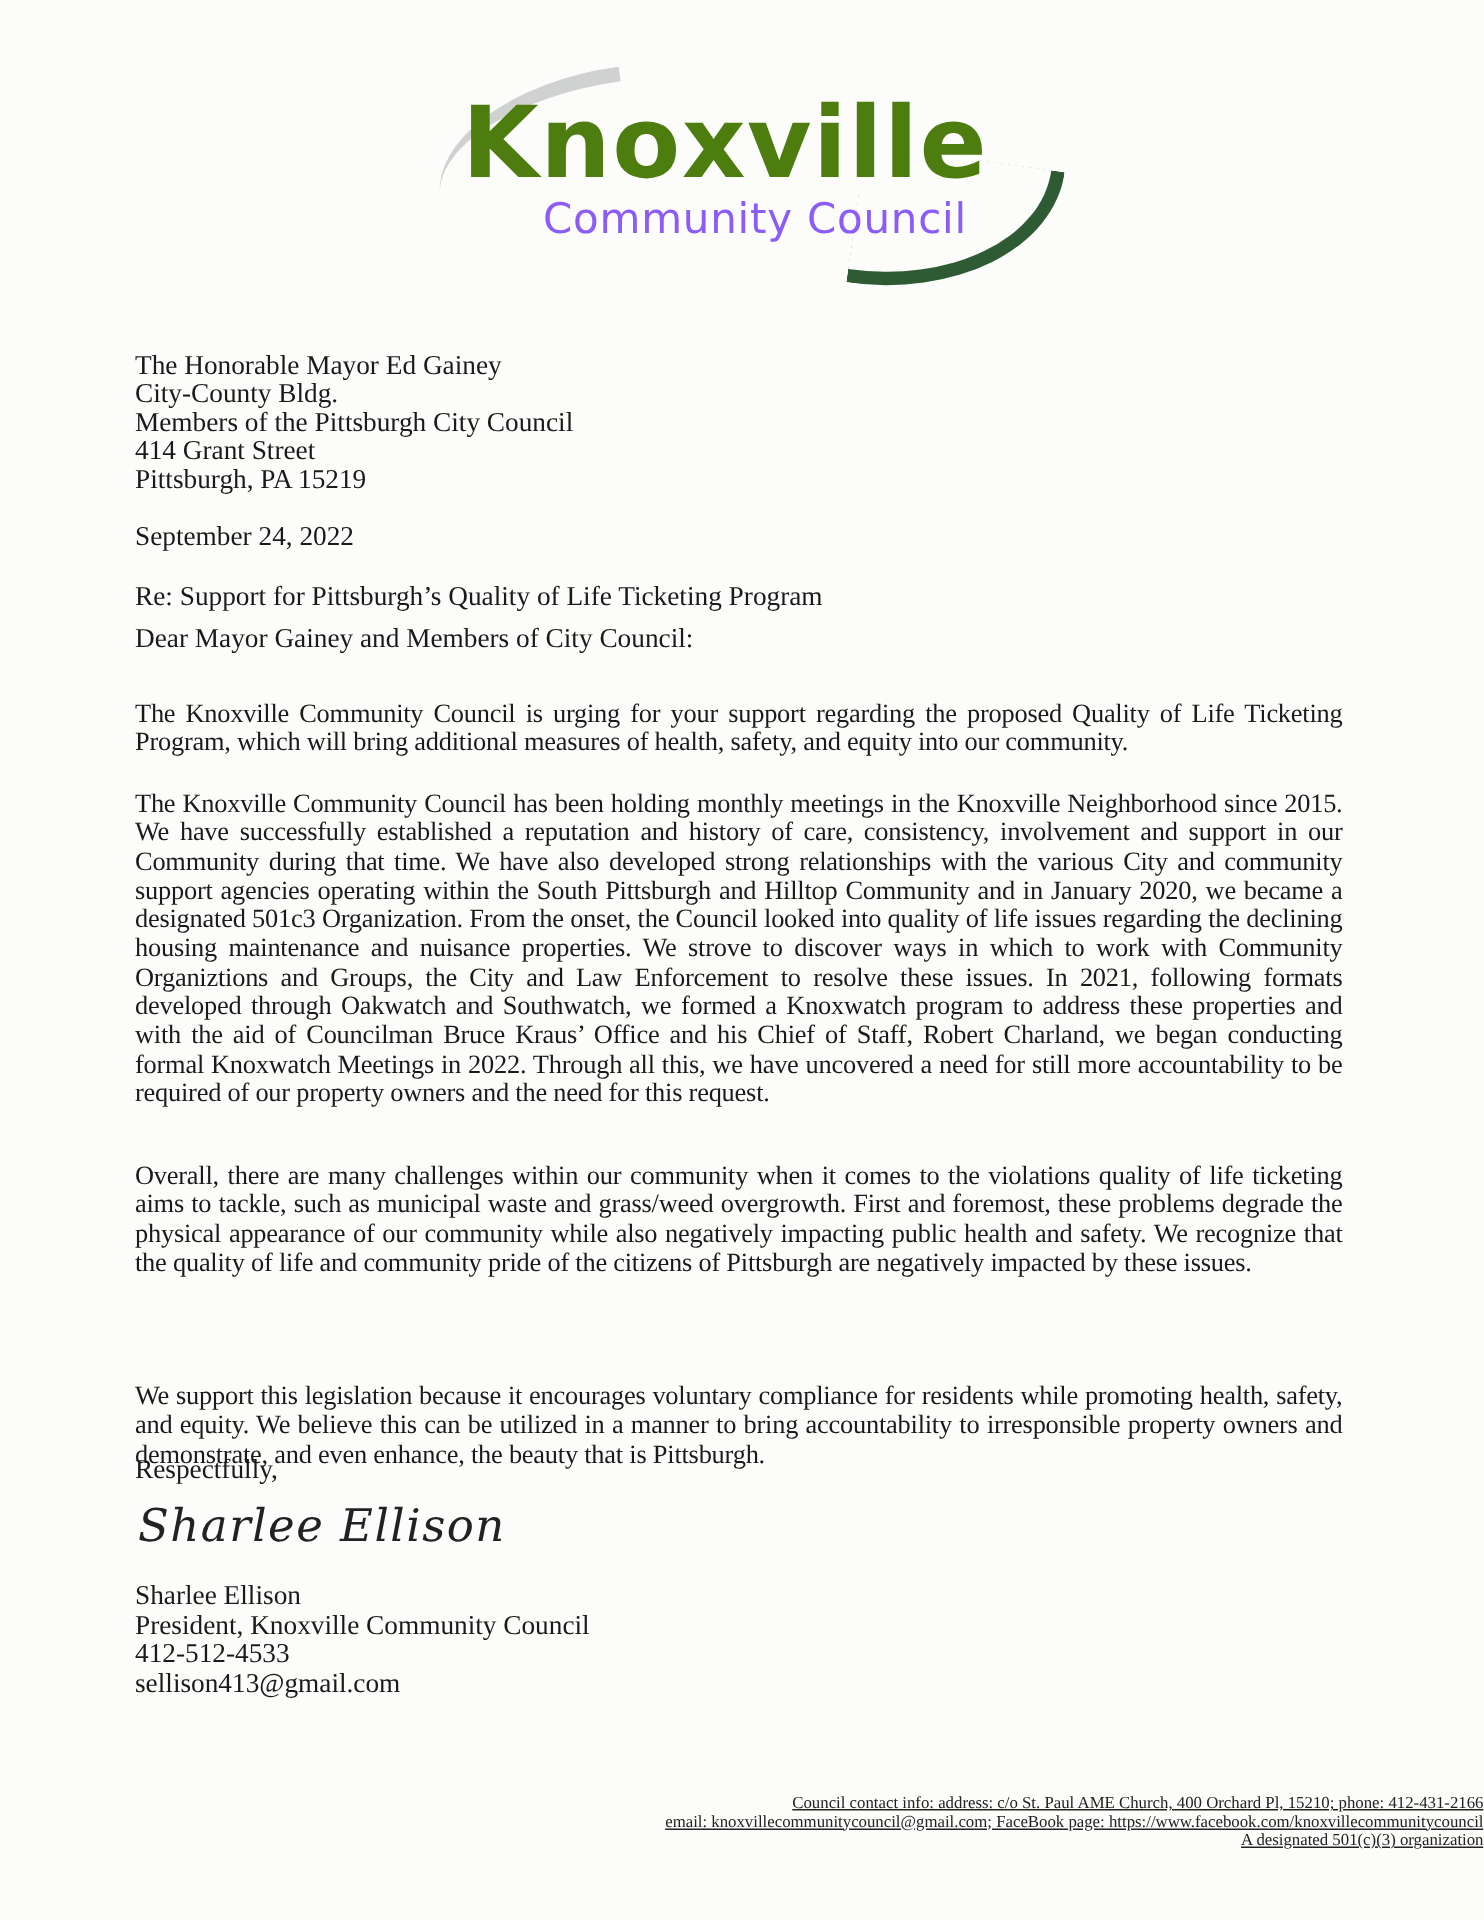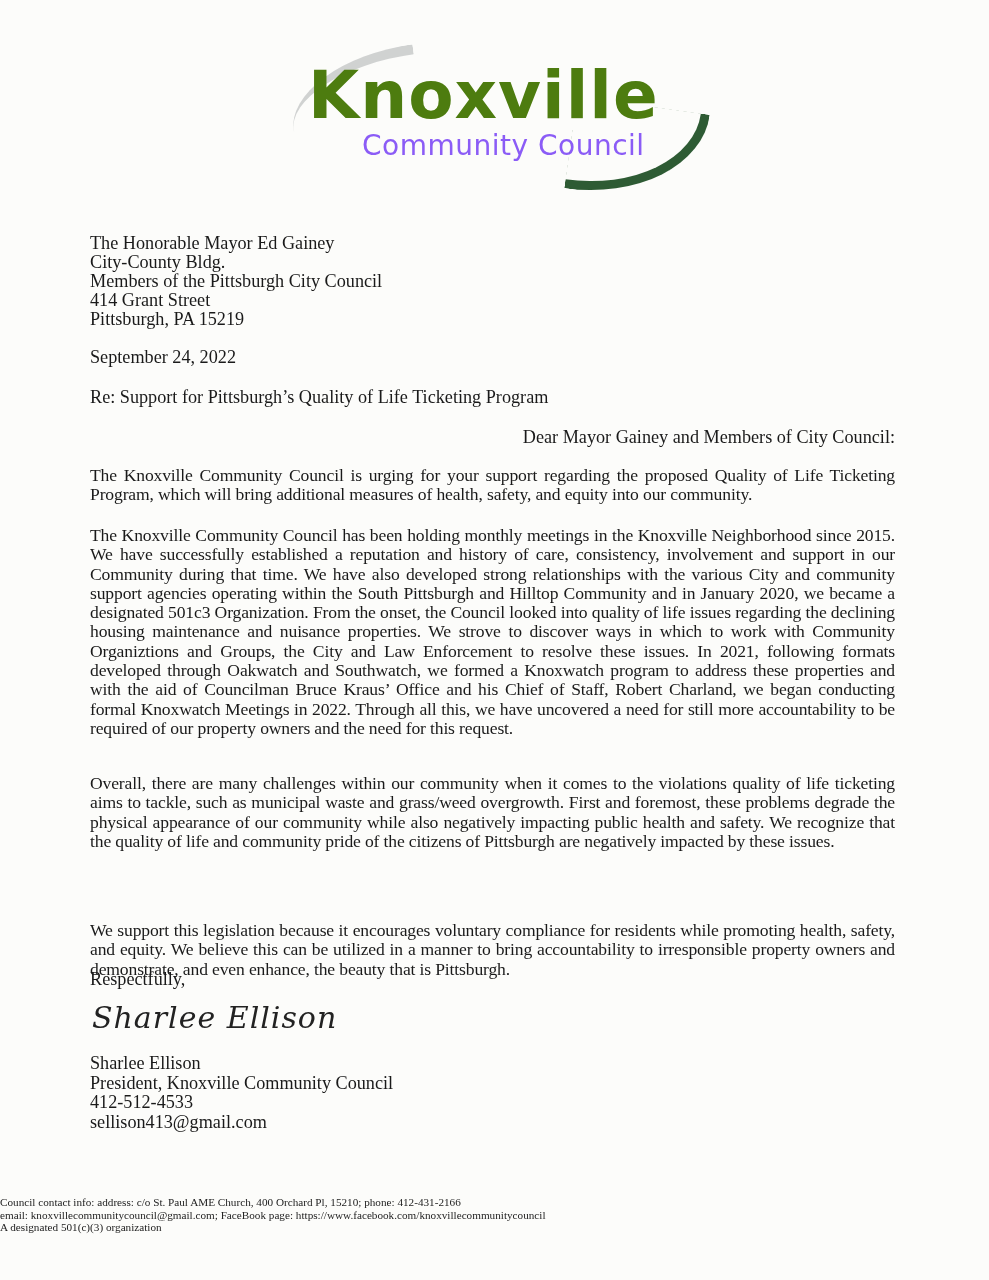--- a/index.html
+++ b/index.html
@@ -14,32 +14,32 @@
     font-weight: bold; font-size: 66px; color: #4d7c0f; letter-spacing: 1px; line-height: 1; }
   .logo .sub { position: absolute; left: 82px; top: 87px; font-family: "DejaVu Sans", sans-serif;
     font-size: 28px; color: #8b5cf6; line-height: 1; letter-spacing: 0.5px; }
   .logo .swoosh-bottom { position: absolute; left: 290px; top: 60px; width: 125px; height: 84px;
     border-right: 9px solid #2e5b34; border-bottom: 9px solid #2e5b34; border-radius: 0 0 100% 0 / 0 0 100% 0;
     transform: rotate(8deg); }
   .block { position: absolute; left: 90px; width: 805px; font-size: 18.2px; line-height: 19px; }
   .addr { top: 234px; }
   .date { top: 348px; }
   .re { top: 388px; }
-  .salutation { top: 428px; text-align: right; }
+  .salutation { top: 416px; }
   .p { text-align: justify; font-family: "Liberation Serif", serif; font-size: 17.6px; line-height: 19.3px; letter-spacing: -0.15px; }
   .p1 { top: 466px; }
   .p2 { top: 526px; }
   .p3 { top: 774px; }
   .p4 { top: 893px; margin-top: 28px; }
   .closing { top: 970px; }
   .sig-script { position: absolute; left: 92px; top: 1000px; font-family: "DejaVu Serif", serif; font-style: italic;
     font-size: 30px; color: #222; letter-spacing: 1px; }
   .signer { top: 1054px; font-size: 18.2px; line-height: 19.5px; }
-  .footer { position: absolute; left: 0; width: 989px; top: 1196px; text-align: left;
-    font-family: "Liberation Serif", serif; font-size: 11.2px; line-height: 12.5px; color: #222; }
+  .footer { position: absolute; left: 0; width: 989px; top: 1196px; text-align: right;
+    font-family: "Liberation Serif", serif; font-size: 11.2px; line-height: 12.5px; color: #222; text-decoration: underline; }
   .line { display: block; }
 </style>
 </head>
 <body>
 
 <div class="logo">
   <div class="swoosh-top"></div>
   <div class="title">Knoxville</div>
   <div class="sub">Community Council</div>
   <div class="swoosh-bottom"></div>

